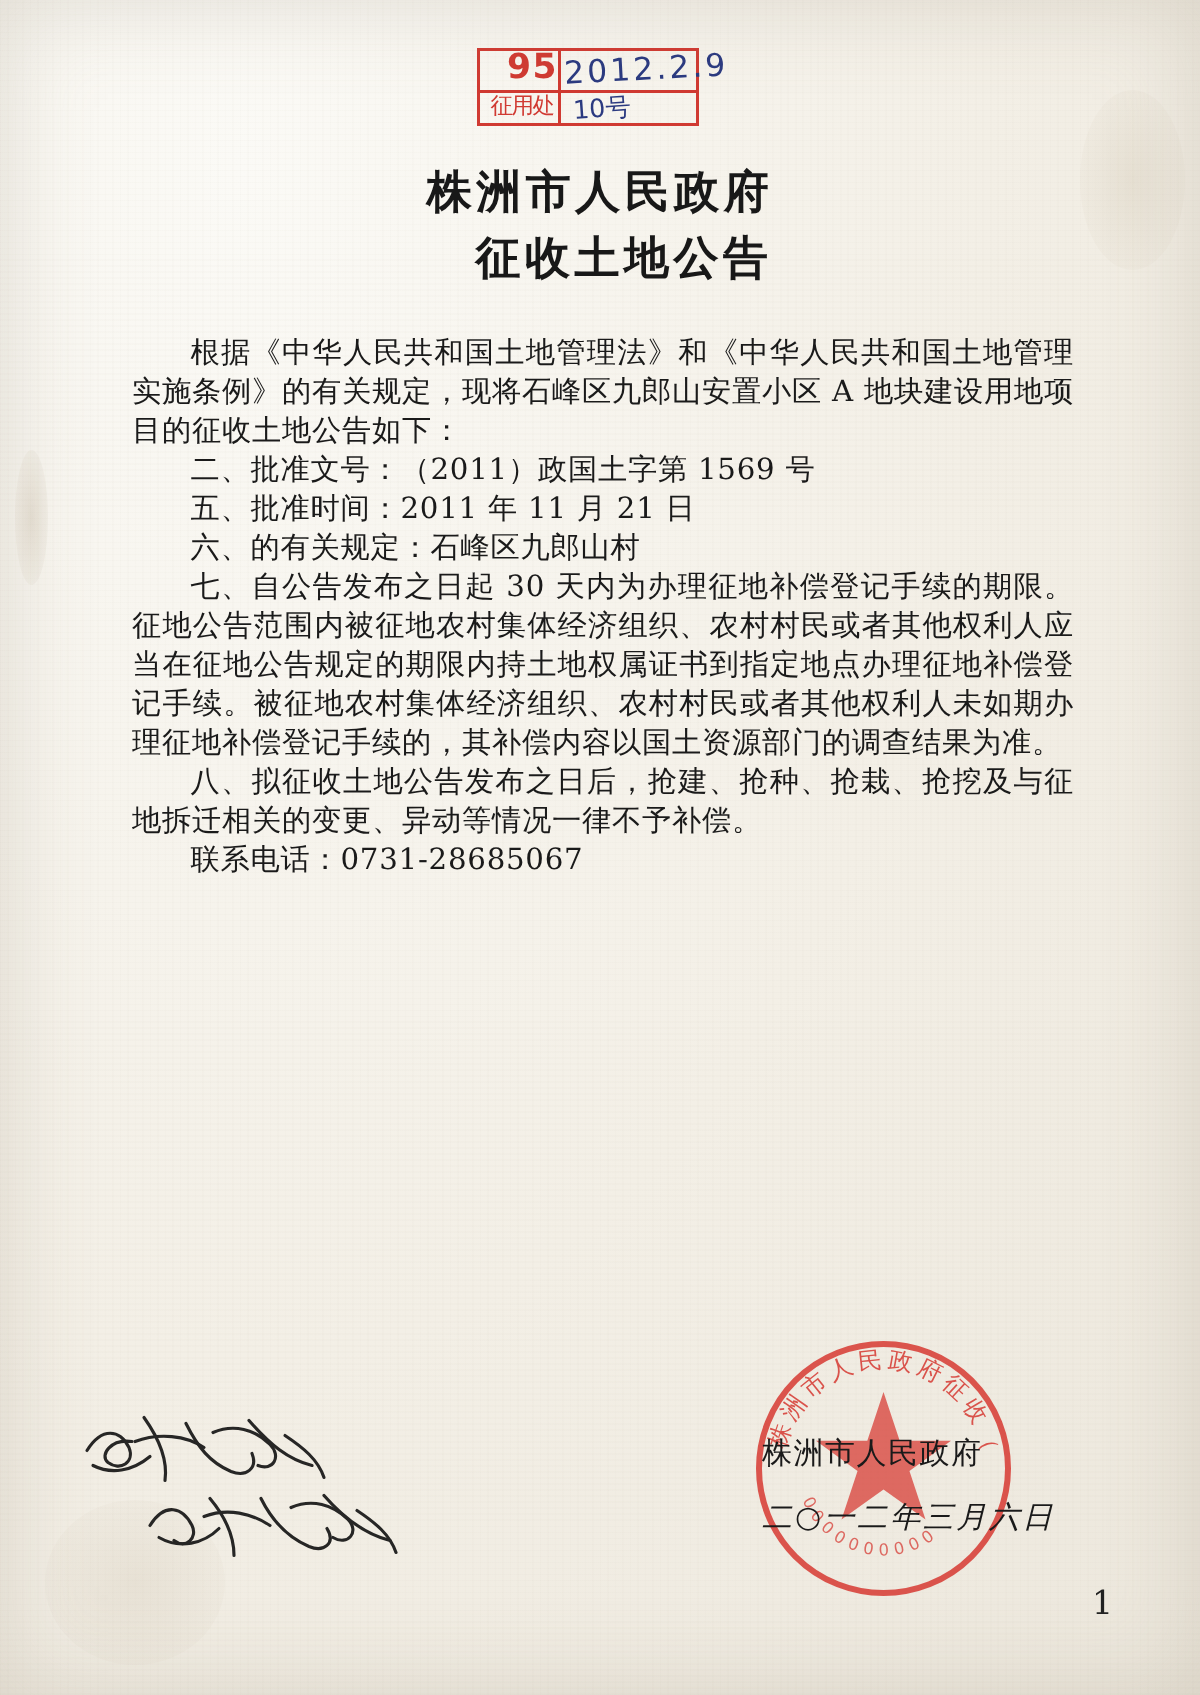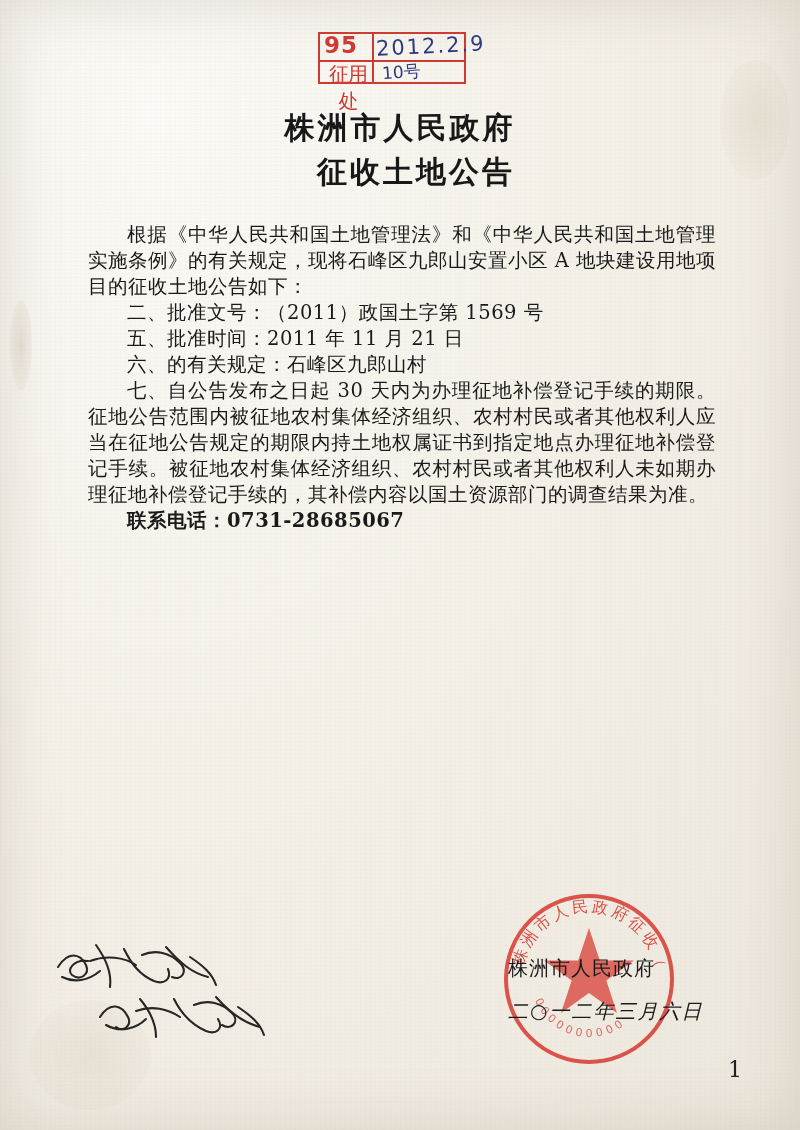--- a/index.html
+++ b/index.html
@@ -54,34 +54,34 @@
   .stamp-box .divider-v {
     position: absolute;
     top: 0; bottom: 0; left: 52px;
     width: 2px;
     background: #d03a32;
   }
   .stamp-num {
     position: absolute;
     left: 4px; top: -2px;
     width: 48px;
-    text-align: left;
+    text-align: right;
     color: #d03a32;
     font-size: 23px;
     font-family: "DejaVu Sans", "Liberation Sans", sans-serif;
     font-weight: bold;
     letter-spacing: 1px;
   }
   .stamp-label {
     position: absolute;
     left: 2px; top: 27px;
     width: 52px;
     text-align: center;
     color: #d03a32;
-    font-size: 20px;
+    font-size: 15px;
     font-family: "DejaVu Sans", "Liberation Sans", sans-serif;
     letter-spacing: -1px;
   }
   .stamp-hand-date {
     position: absolute;
     left: 56px; top: 0px;
     color: #2b3a80;
     font-size: 21px;
     font-family: "DejaVu Sans", "Liberation Sans", sans-serif;
     transform: rotate(-3deg);
@@ -128,21 +128,20 @@
   }
   .item {
     text-indent: 2em;
     margin: 0;
     white-space: nowrap;
   }
   .contact {
     text-indent: 2em;
     margin: 0;
     white-space: nowrap;
-    font-weight: bold;
   }
 
   
   .sig-org {
     position: absolute;
     left: 508px;
     top: 955px;
     font-size: 20px;
     color: #1a1a1a;
     letter-spacing: 1px;
@@ -217,20 +216,21 @@
 
   <div class="doc-title line1">株洲市人民政府</div>
   <div class="doc-title line2">征收土地公告</div>
 
   <div class="body-text">
     <p class="para">根据《中华人民共和国土地管理法》和《中华人民共和国土地管理实施条例》的有关规定，现将石峰区九郎山安置小区 A 地块建设用地项目的征收土地公告如下：</p>
     <p class="item">二、批准文号：（2011）政国土字第 1569 号</p>
     <p class="item">五、批准时间：2011 年 11 月 21 日</p>
     <p class="item">六、的有关规定：石峰区九郎山村</p>
     <p class="para">七、自公告发布之日起 30 天内为办理征地补偿登记手续的期限。征地公告范围内被征地农村集体经济组织、农村村民或者其他权利人应当在征地公告规定的期限内持土地权属证书到指定地点办理征地补偿登记手续。被征地农村集体经济组织、农村村民或者其他权利人未如期办理征地补偿登记手续的，其补偿内容以国土资源部门的调查结果为准。</p>
+    <p class="para">八、拟征收土地公告发布之日后，抢建、抢种、抢栽、抢挖及与征地拆迁相关的变更、异动等情况一律不予补偿。</p>
     <p class="contact">联系电话：0731-28685067</p>
   </div>
 
   <div class="seal">
     <svg width="178" height="178" viewBox="0 0 178 178" xmlns="http://www.w3.org/2000/svg">
       <g opacity="0.82" fill="none" stroke="#d5322b" stroke-width="4">
         <circle cx="89" cy="89" r="83"></circle>
       </g>
       <g opacity="0.7">
         <path d="M89 38 L99.8 70.5 L134 70.5 L106.3 90.6 L117 123 L89 103 L61 123 L71.7 90.6 L44 70.5 L78.2 70.5 Z" fill="#d5322b"></path>

